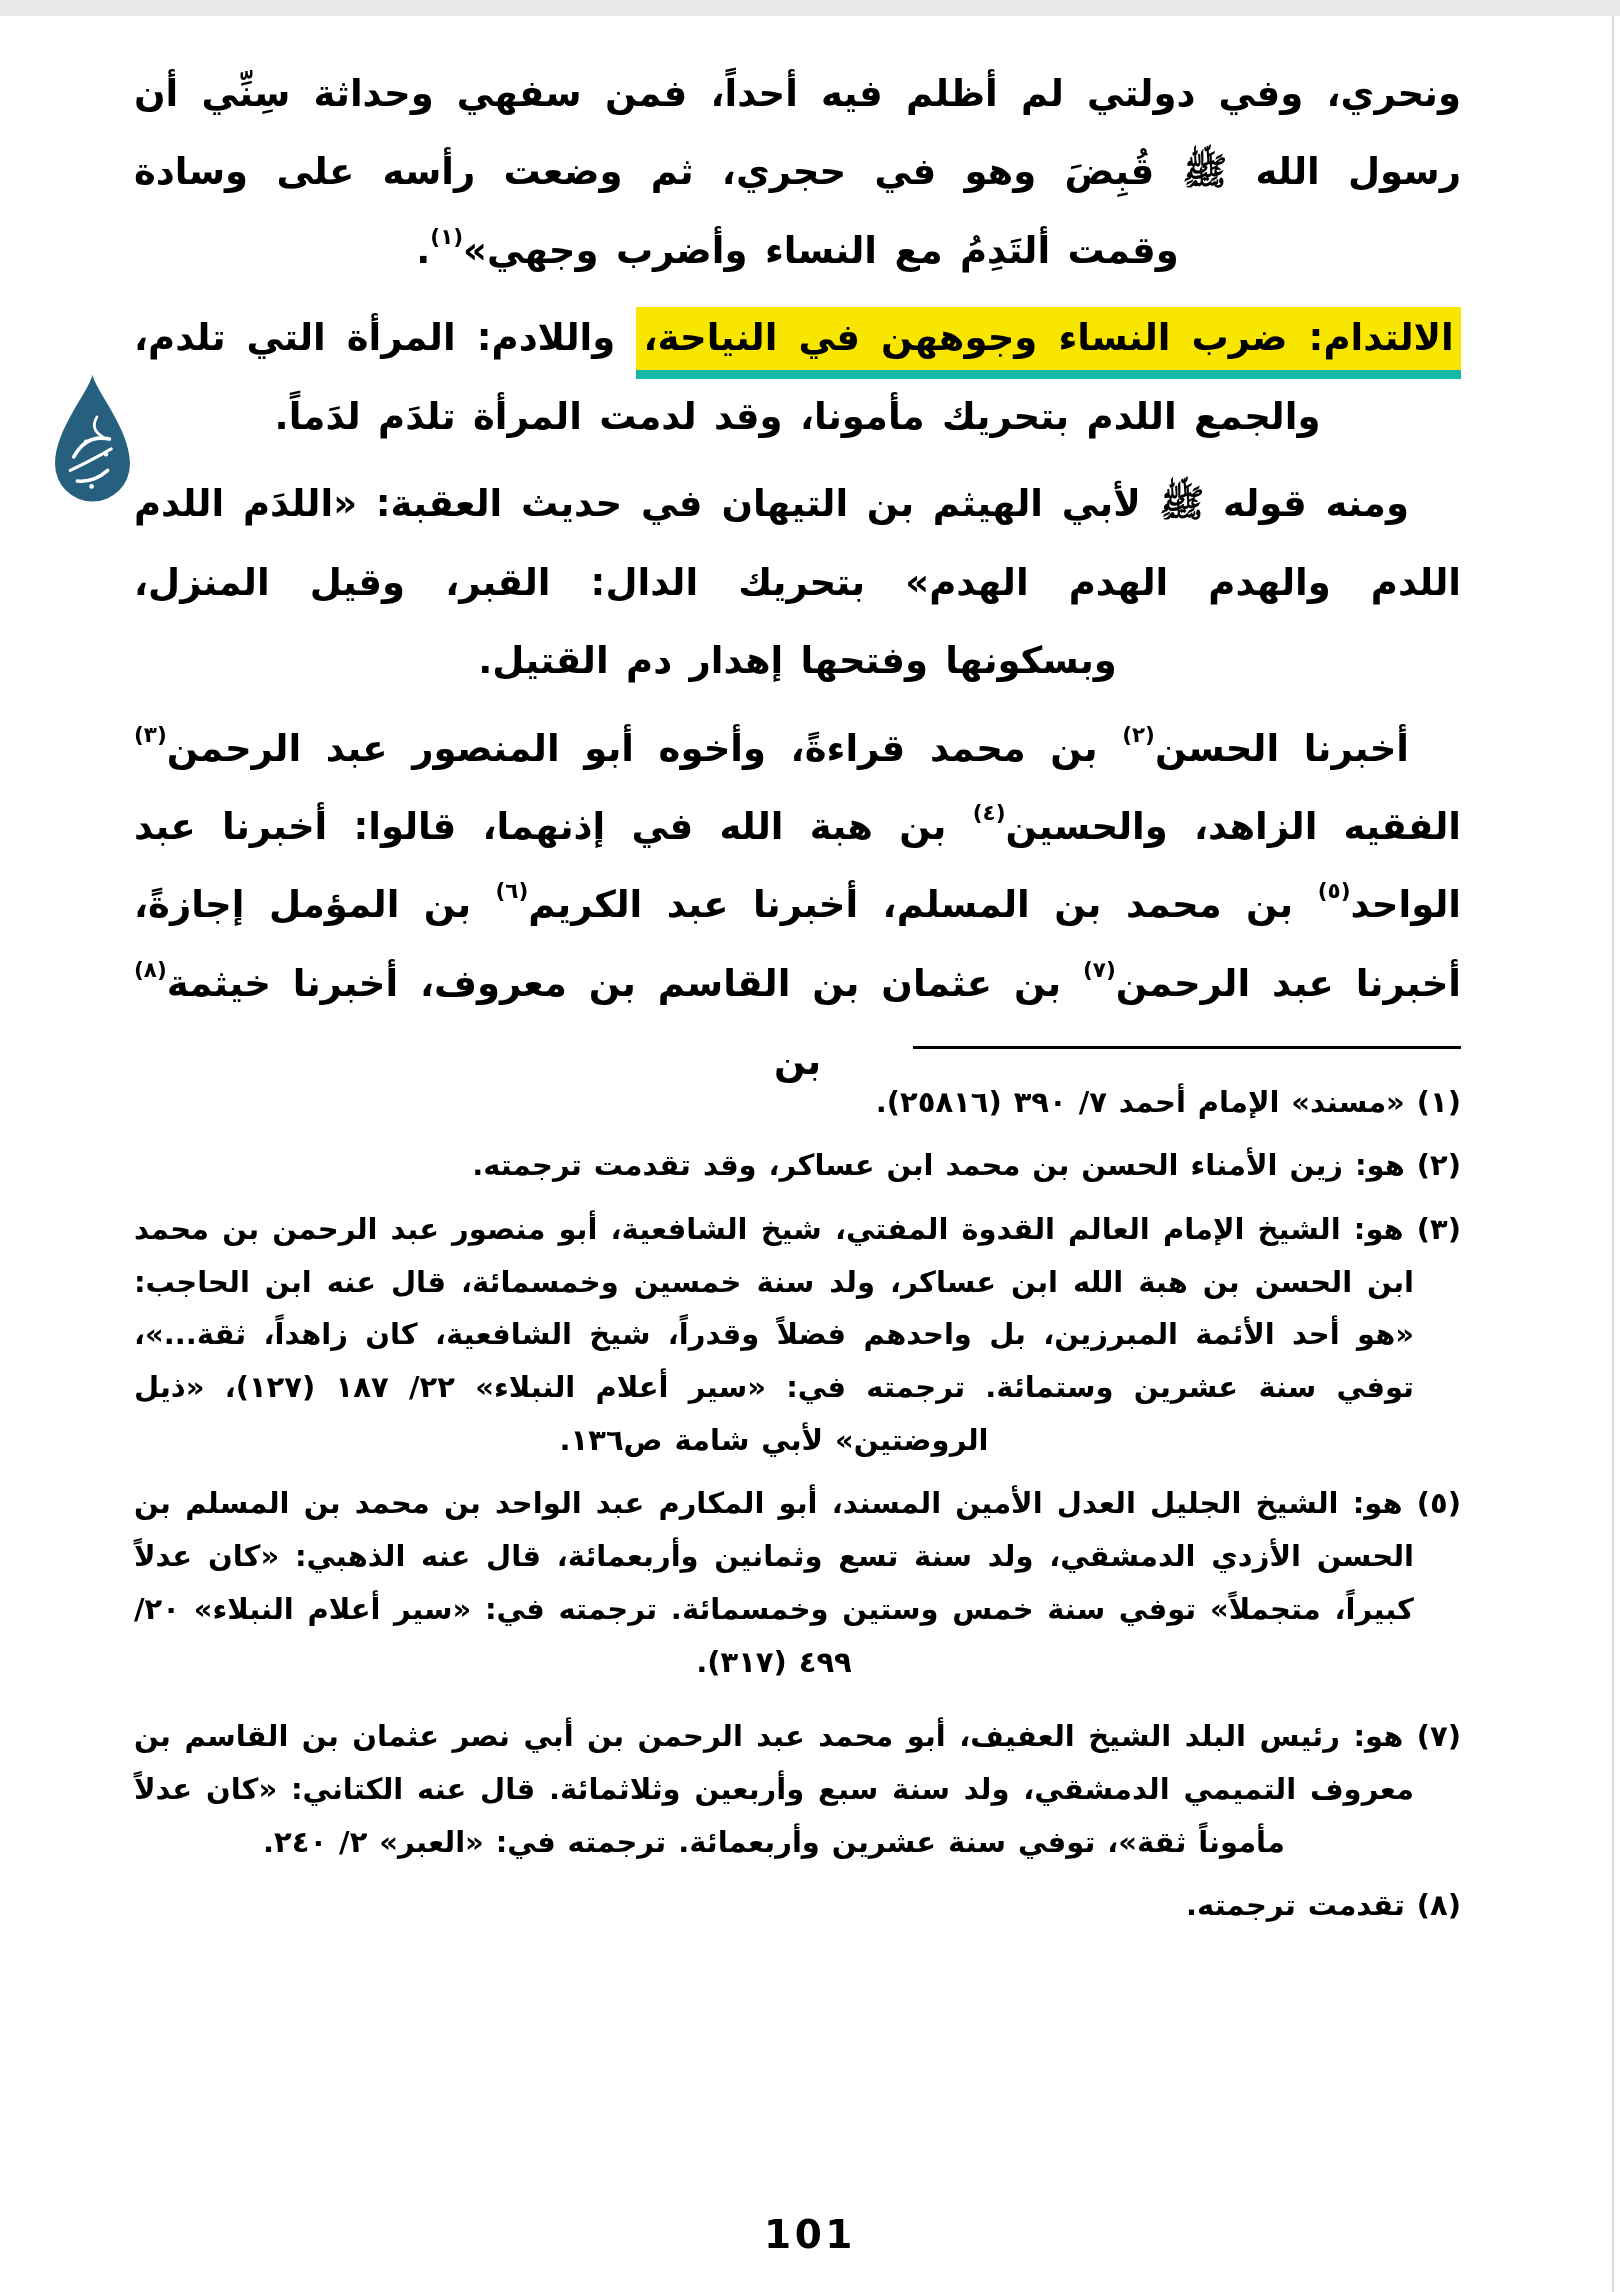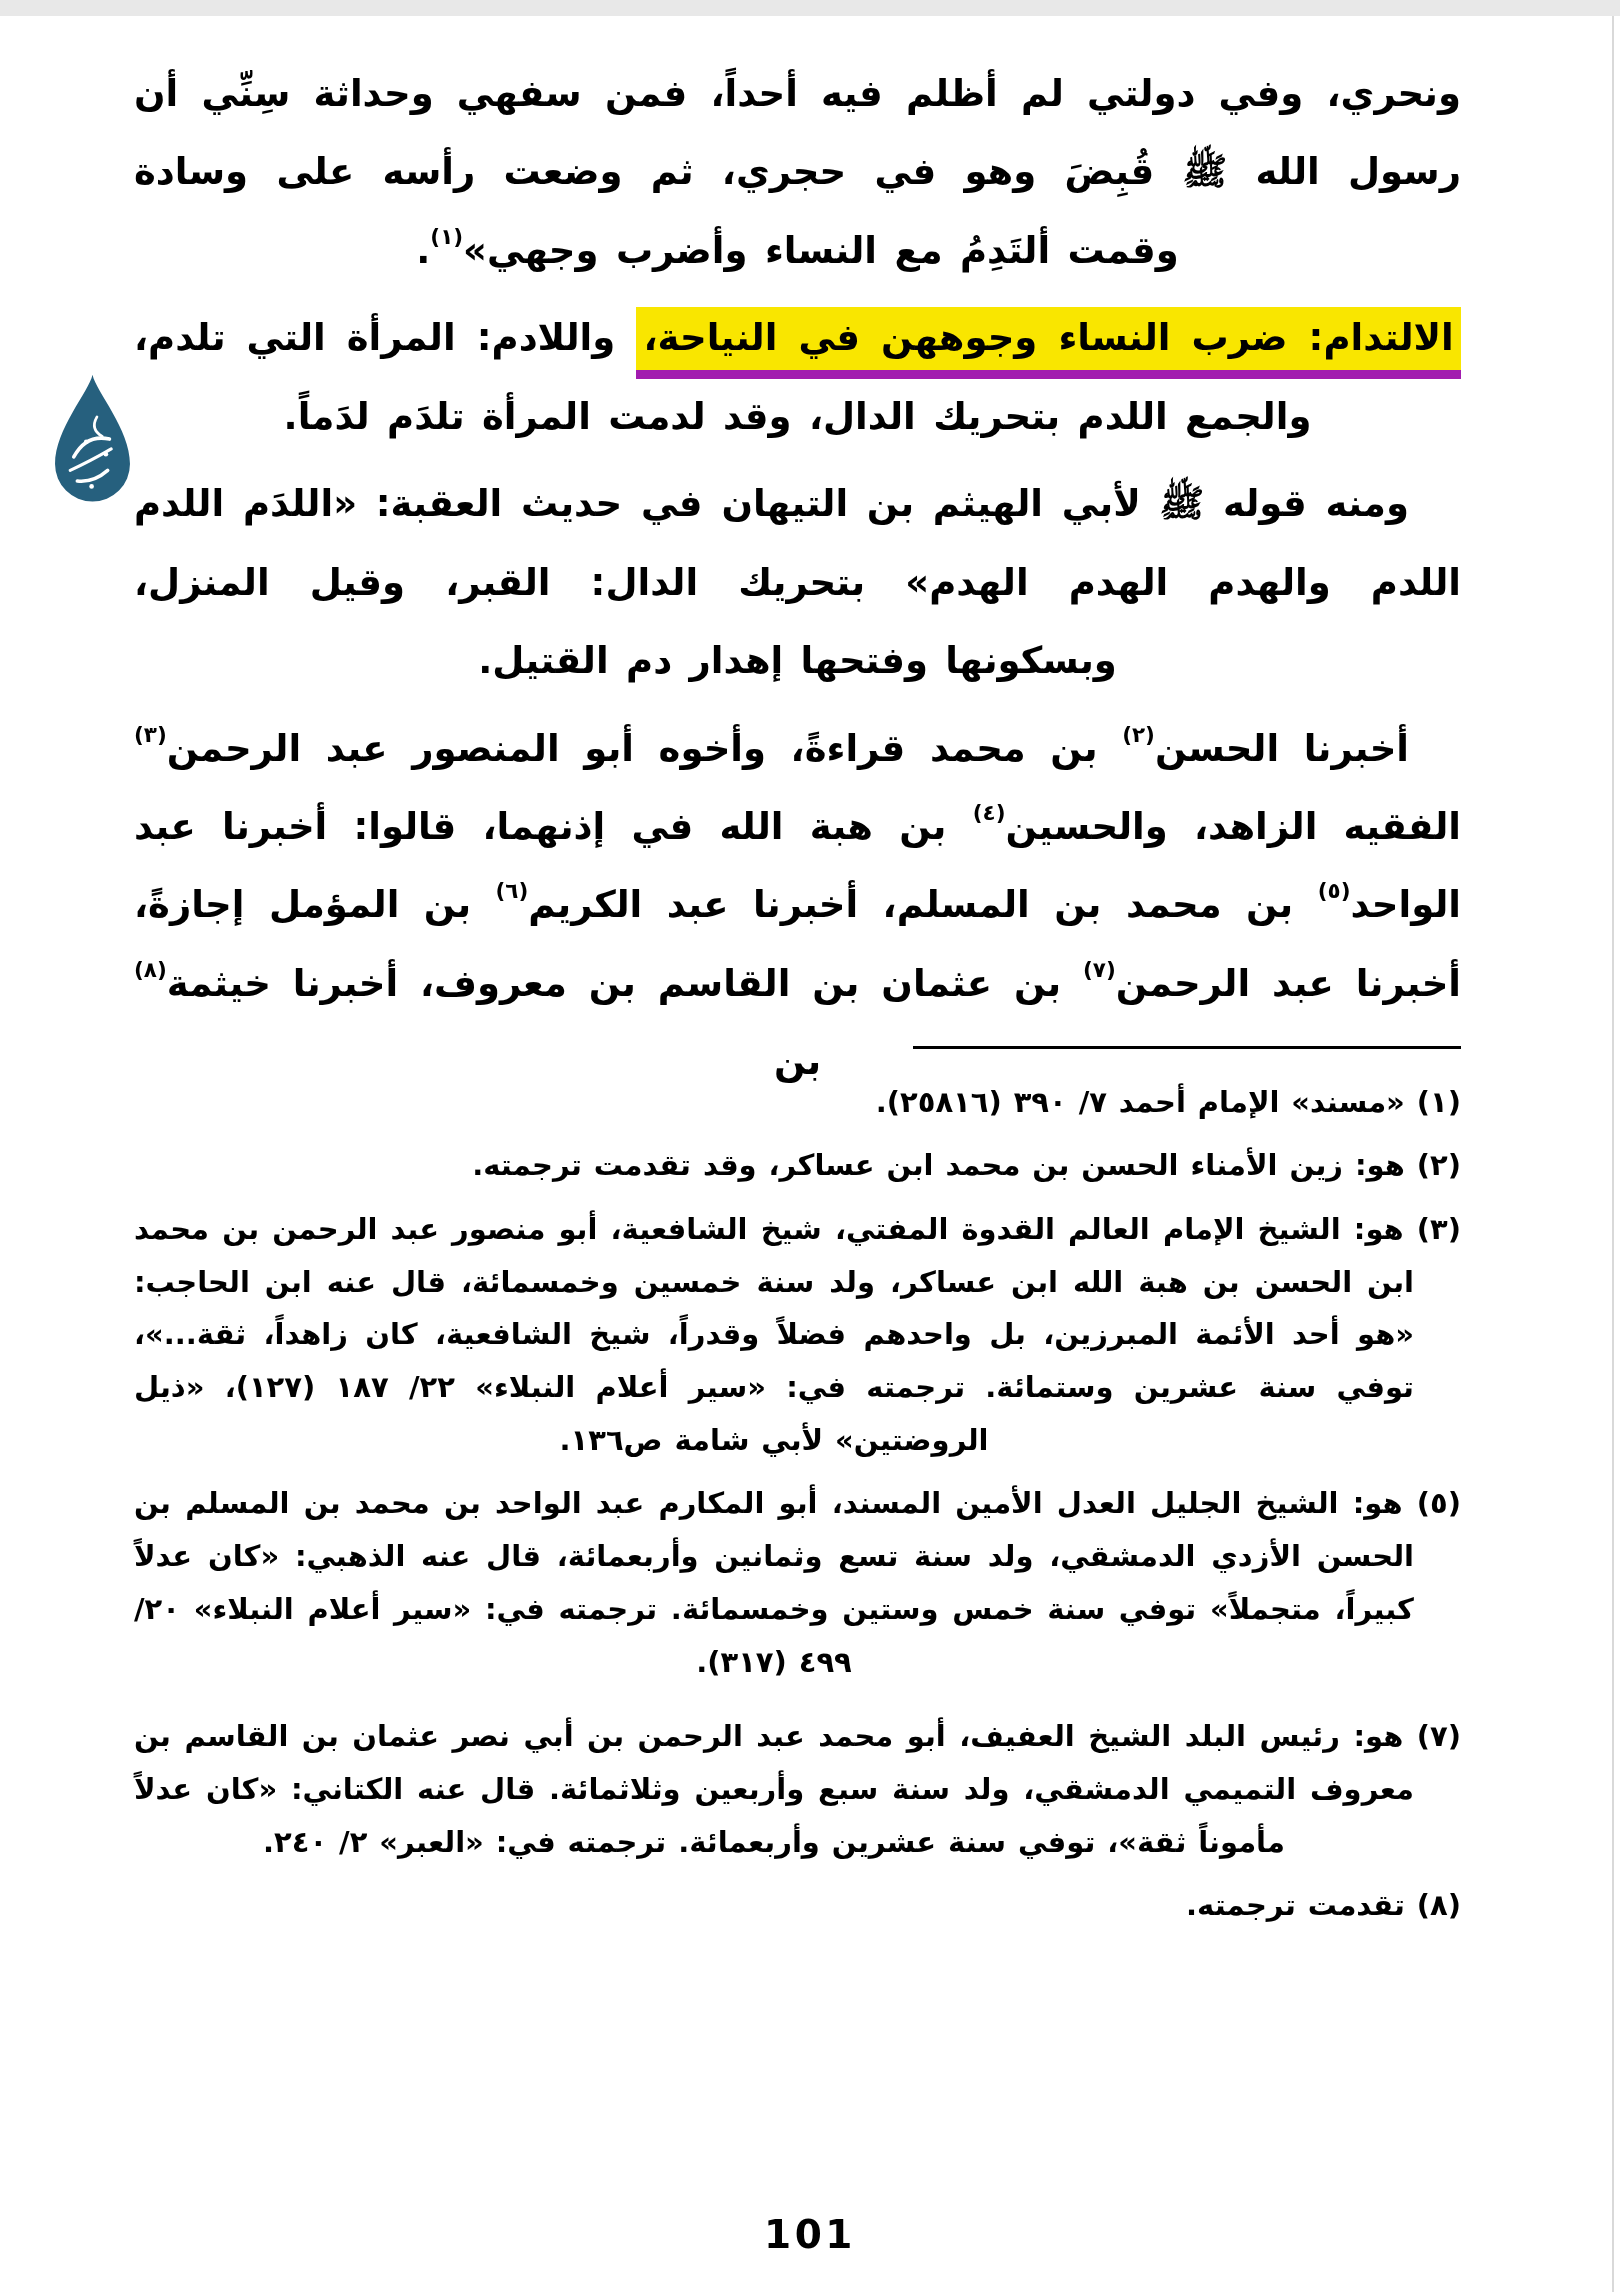--- a/index.html
+++ b/index.html
@@ -34,21 +34,21 @@
   .para.indent { text-indent:52px; }
   .fnref {
     font-size:21.5px;
     font-weight:bold;
     vertical-align:42%;
     letter-spacing:0.9px;
     white-space:nowrap;
   }
   .hl {
     background:#f9e600;
-    border-bottom:9px solid #a21caf;
+    border-bottom:9px solid #14b8a6;
     padding:9px 7.2px 10.7px 7.2px;
     -webkit-box-decoration-break:clone;
             box-decoration-break:clone;
   }
   .watermark {
     position:absolute;
     top:356px; left:47px;
     width:91px; height:136px;
   }
   .footnotes {
@@ -103,21 +103,21 @@
       <circle cx="44" cy="78" r="2.6" fill="#ffffff"></circle>
       <circle cx="66" cy="92" r="2.6" fill="#ffffff"></circle>
       <circle cx="50" cy="128" r="2.6" fill="#ffffff"></circle>
     </svg>
   </div>
 
   <div class="content">
 
     <p class="para"><span>ونحري، وفي دولتي لم أظلم فيه أحداً، فمن سفهي وحداثة سِنِّي أن رسول الله ﷺ قُبِضَ وهو في حجري، ثم وضعت رأسه على وسادة وقمت ألتَدِمُ مع النساء وأضرب وجهي»</span><span class="fnref">(١)</span><span>.</span></p>
 
-    <p class="para"><span class="hl">الالتدام: ضرب النساء وجوههن في النياحة،</span><span> واللادم: المرأة التي تلدم، والجمع اللدم بتحريك الدال، وقد لدمت المرأة تلدَم لدَماً.</span></p>
+    <p class="para"><span class="hl">الالتدام: ضرب النساء وجوههن في النياحة،</span><span> واللادم: المرأة التي تلدم، والجمع اللدم بتحريك مأمونا، وقد لدمت المرأة تلدَم لدَماً.</span></p>
 
     <p class="para indent"><span>ومنه قوله ﷺ لأبي الهيثم بن التيهان في حديث العقبة: «اللدَم اللدم اللدم والهدم الهدم الهدم» بتحريك الدال: القبر، وقيل المنزل، وبسكونها وفتحها إهدار دم القتيل.</span></p>
 
     <p class="para indent"><span>أخبرنا الحسن</span><span class="fnref">(٢)</span><span> بن محمد قراءةً، وأخوه أبو المنصور عبد الرحمن</span><span class="fnref">(٣)</span><span> الفقيه الزاهد، والحسين</span><span class="fnref">(٤)</span><span> بن هبة الله في إذنهما، قالوا: أخبرنا عبد الواحد</span><span class="fnref">(٥)</span><span> بن محمد بن المسلم، أخبرنا عبد الكريم</span><span class="fnref">(٦)</span><span> بن المؤمل إجازةً، أخبرنا عبد الرحمن</span><span class="fnref">(٧)</span><span> بن عثمان بن القاسم بن معروف، أخبرنا خيثمة</span><span class="fnref">(٨)</span><span> بن</span></p>
 
   </div>
 
   <div class="footnotes">
 
     <div class="fn-sep"></div>

